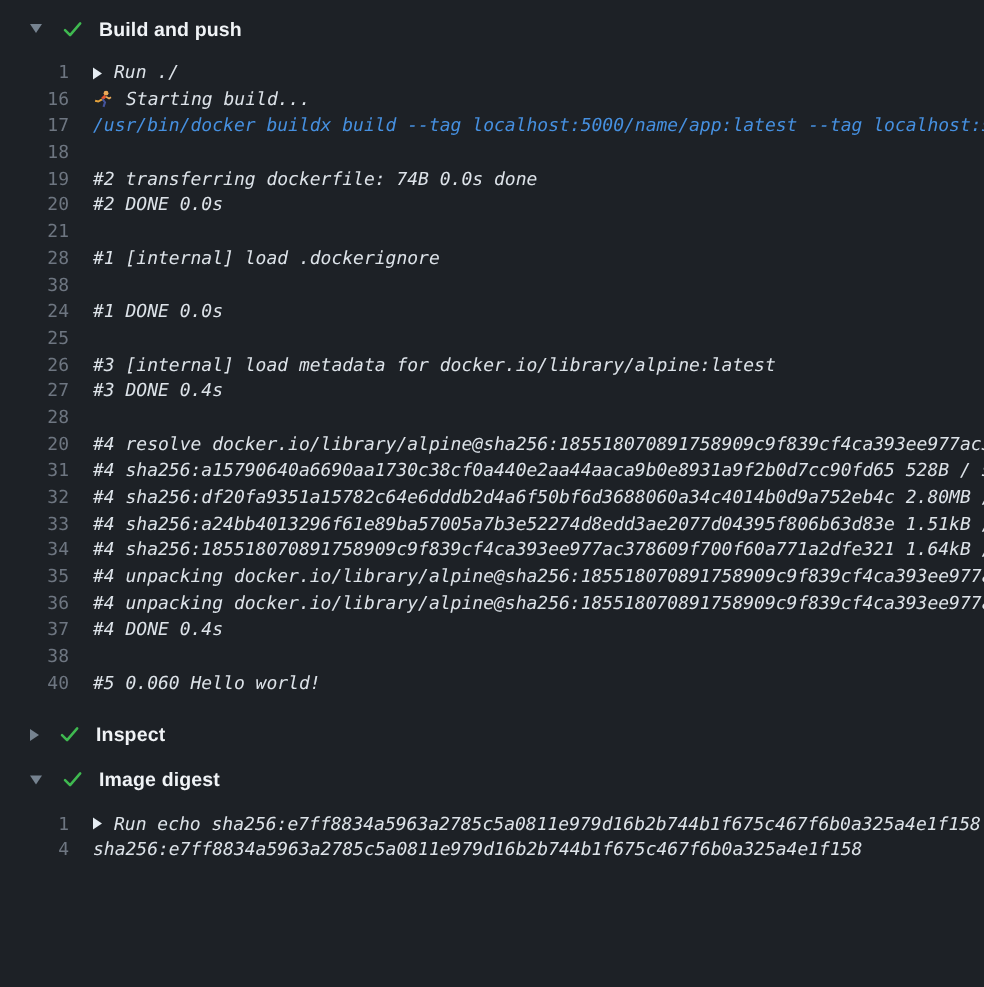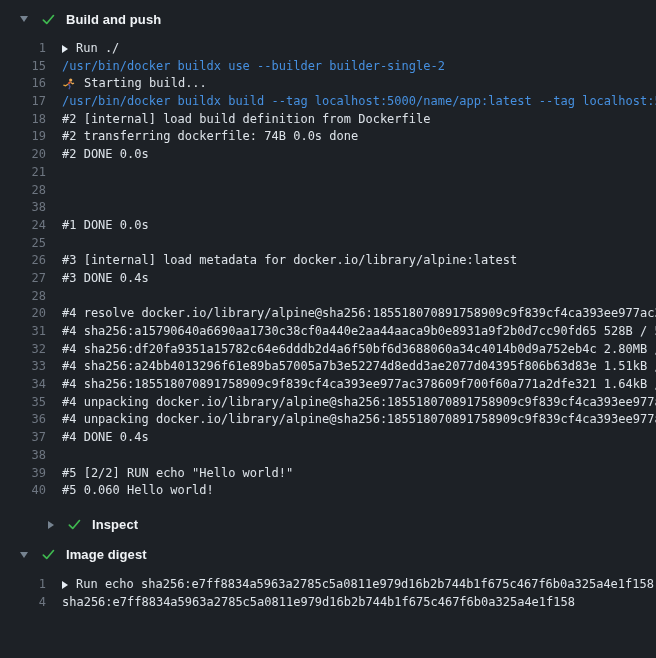--- a/index.html
+++ b/index.html
@@ -12,21 +12,21 @@
     font-family: "Liberation Sans", sans-serif;
   }
   .viewer {
     width: 656px;
     height: 658px;
     padding-top: 8px;
     box-sizing: border-box;
     overflow: hidden;
   }
   .log-section { margin: 0; }
-  .log-section:nth-child(2) { margin-top: 14px; margin-left: 28px; }
+  .log-section:nth-child(2) { margin-top: 14px; }
   .log-section:nth-child(3) { margin-top: 8px; }
 
   .section-header {
     display: flex;
     align-items: center;
     height: 22px;
     padding-left: 20px;
     cursor: pointer;
   }
   .chev { width: 0; height: 0; display: inline-block; flex: none; }
@@ -68,21 +68,21 @@
     cursor: pointer;
     user-select: none;
   }
   .line-content {
     margin-left: 16px;
     display: flex;
     align-items: center;
     flex: none;
     overflow: hidden;
   }
-  .line-text { white-space: pre; color: #dde3e9; }
+  .line-text { white-space: pre; color: #dde3e9; font-style: italic; }
   .log-line.command .line-text { color: #4690e0; }
 
   .run-chevron {
     width: 0; height: 0; display: inline-block; flex: none;
     border-top: 4.5px solid transparent;
     border-bottom: 4.5px solid transparent;
     border-left: 6.5px solid #e6edf3;
     margin-right: 8px;
     cursor: pointer;
   }
@@ -103,26 +103,20 @@
     <div class="section-lines">
   <div class="log-line">
     <span class="line-num">1</span>
     <span class="line-content">
             <span class="run-chevron"></span>
       <span class="line-text">Run ./</span>
     </span>
   </div>
 
 
-  <div class="log-line command">
-    <span class="line-num">15</span>
-    <span class="line-content">
-      <span class="line-text">/usr/bin/docker buildx use --builder builder-single-2</span>
-    </span>
-  </div>
 
   <div class="log-line">
     <span class="line-num">16</span>
     <span class="line-content">
             <svg class="line-emoji" viewBox="0 0 13 13">
               <circle cx="8.7" cy="2.1" r="1.6" fill="#eaa957"></circle>
               <path d="M8.3 3.9 L6.2 5.9" stroke="#e4572e" stroke-width="2" fill="none"></path>
               <path d="M6.3 6 L8 8.3 L7 11.2" stroke="#44549c" stroke-width="1.4" fill="none"></path>
               <path d="M6 6.2 L3.5 7.7 L1.4 7.2" stroke="#e4a23c" stroke-width="1.3" fill="none"></path>
               <path d="M8.7 4.5 L10.7 5.7 L12 4.9" stroke="#eaa957" stroke-width="1.2" fill="none"></path>
@@ -133,23 +127,20 @@
 
   <div class="log-line command">
     <span class="line-num">17</span>
     <span class="line-content">
       <span class="line-text">/usr/bin/docker buildx build --tag localhost:5000/name/app:latest --tag localhost:5000</span>
     </span>
   </div>
 
   <div class="log-line">
     <span class="line-num">18</span>
-    <span class="line-content">
-      <span class="line-text">#2 [internal] load build definition from Dockerfile</span>
-    </span>
   </div>
 
   <div class="log-line">
     <span class="line-num">19</span>
     <span class="line-content">
       <span class="line-text">#2 transferring dockerfile: 74B 0.0s done</span>
     </span>
   </div>
 
   <div class="log-line">
@@ -161,20 +152,23 @@
 
   <div class="log-line">
     <span class="line-num">21</span>
     <span class="line-content">
       <span class="line-text"></span>
     </span>
   </div>
 
   <div class="log-line">
     <span class="line-num">28</span>
+    <span class="line-content">
+      <span class="line-text">#1 [internal] load .dockerignore</span>
+    </span>
   </div>
 
   <div class="log-line">
     <span class="line-num">38</span>
   </div>
 
   <div class="log-line">
     <span class="line-num">24</span>
     <span class="line-content">
       <span class="line-text">#1 DONE 0.0s</span>
@@ -266,26 +260,20 @@
     </span>
   </div>
 
   <div class="log-line">
     <span class="line-num">38</span>
     <span class="line-content">
       <span class="line-text"></span>
     </span>
   </div>
 
-  <div class="log-line">
-    <span class="line-num">39</span>
-    <span class="line-content">
-      <span class="line-text">#5 [2/2] RUN echo "Hello world!"</span>
-    </span>
-  </div>
 
   <div class="log-line">
     <span class="line-num">40</span>
     <span class="line-content">
       <span class="line-text">#5 0.060 Hello world!</span>
     </span>
   </div>
 </div>
   </section>
 

